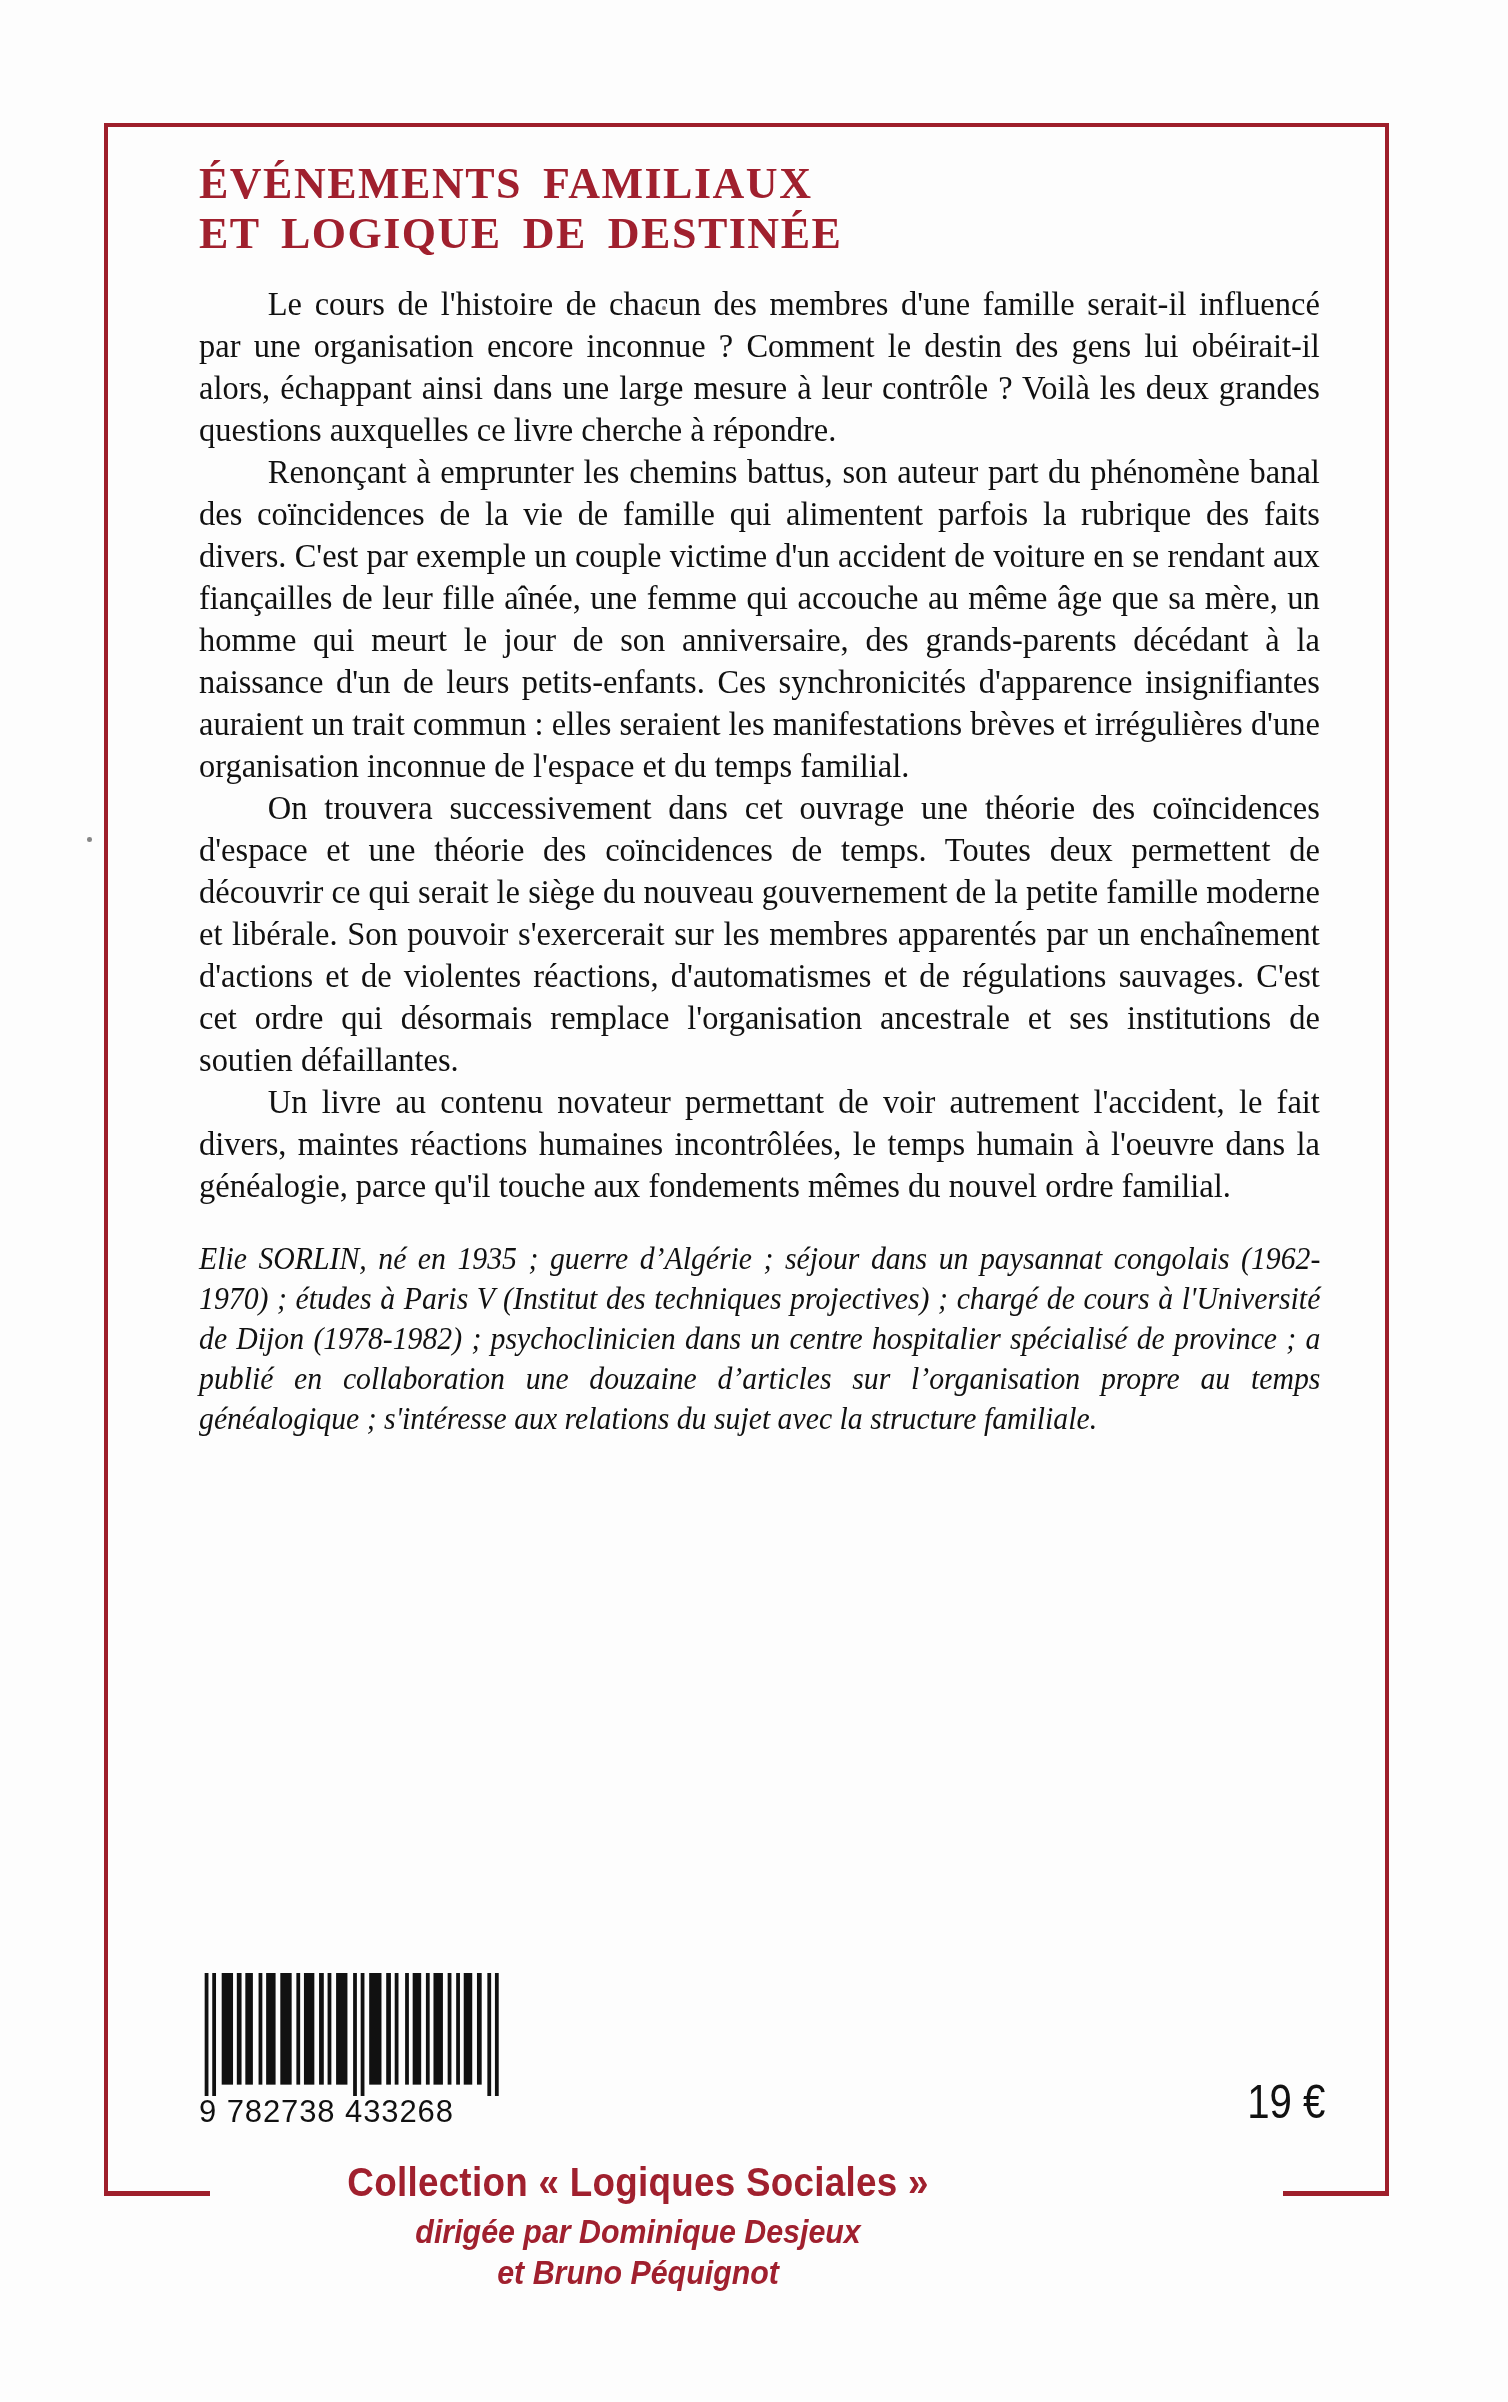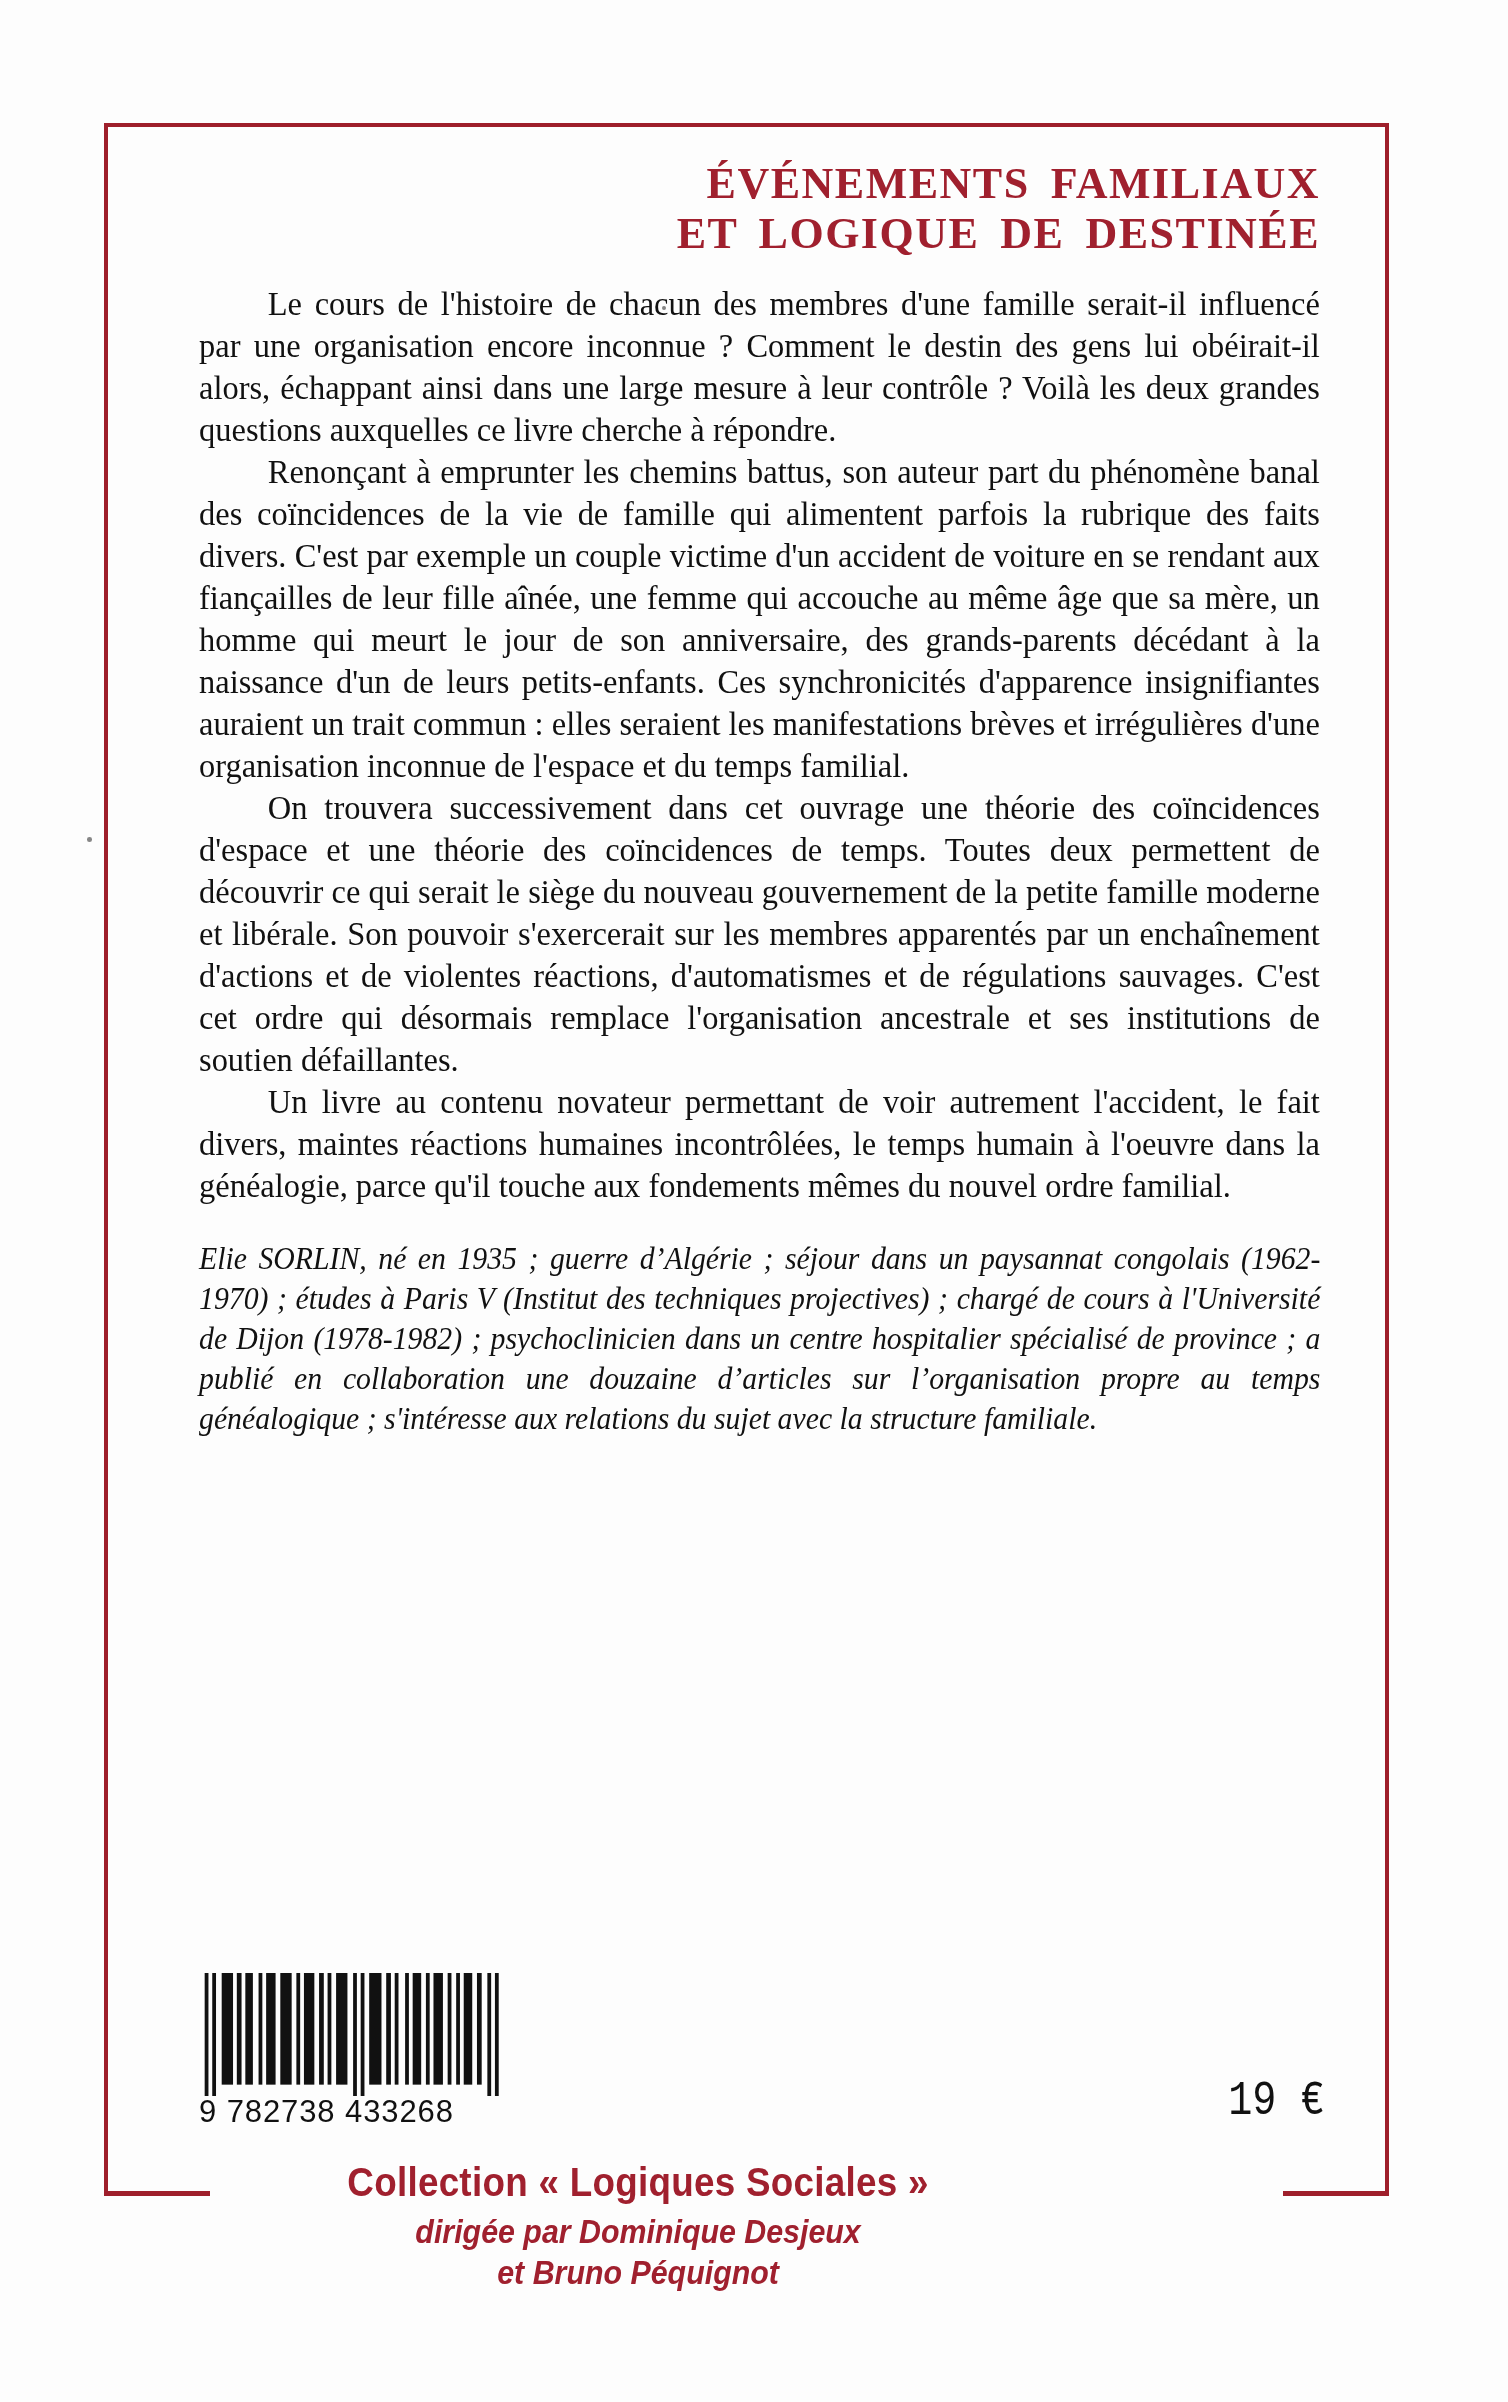--- a/index.html
+++ b/index.html
@@ -48,21 +48,21 @@
   
   #content {
     position: absolute;
     left: 199px;
     top: 159px;
     width: 1121px;
   }
 
   
   .title-block {
-    text-align: right;
+    text-align: left;
     color: #a0202e;
     font-family: "Liberation Serif", "DejaVu Serif", serif;
     font-weight: bold;
     margin-bottom: 24.6px;
   }
   .title-line {
     font-size: 44px;
     line-height: 1.13;
     letter-spacing: 1.5px;
     word-spacing: 8.5px;
@@ -116,21 +116,21 @@
   .barcode-digits {
     font-family: "Liberation Sans", "DejaVu Sans", sans-serif;
     font-size: 31px;
     letter-spacing: 0.9px;
     margin-top: -1.9px;
     color: #111;
     white-space: nowrap;
   }
   .price-col {
     text-align: right;
-    font-family: Liberation Mono, monospace;
+    font-family: Liberation Sans, sans-serif;
     color: #111;
     padding-bottom: 3.8px;
   }
   .price {
     font-size: 49px;
     font-weight: 400;
     line-height: 1;
     transform: scaleX(0.82);
     transform-origin: right center;
     display: inline-block;

